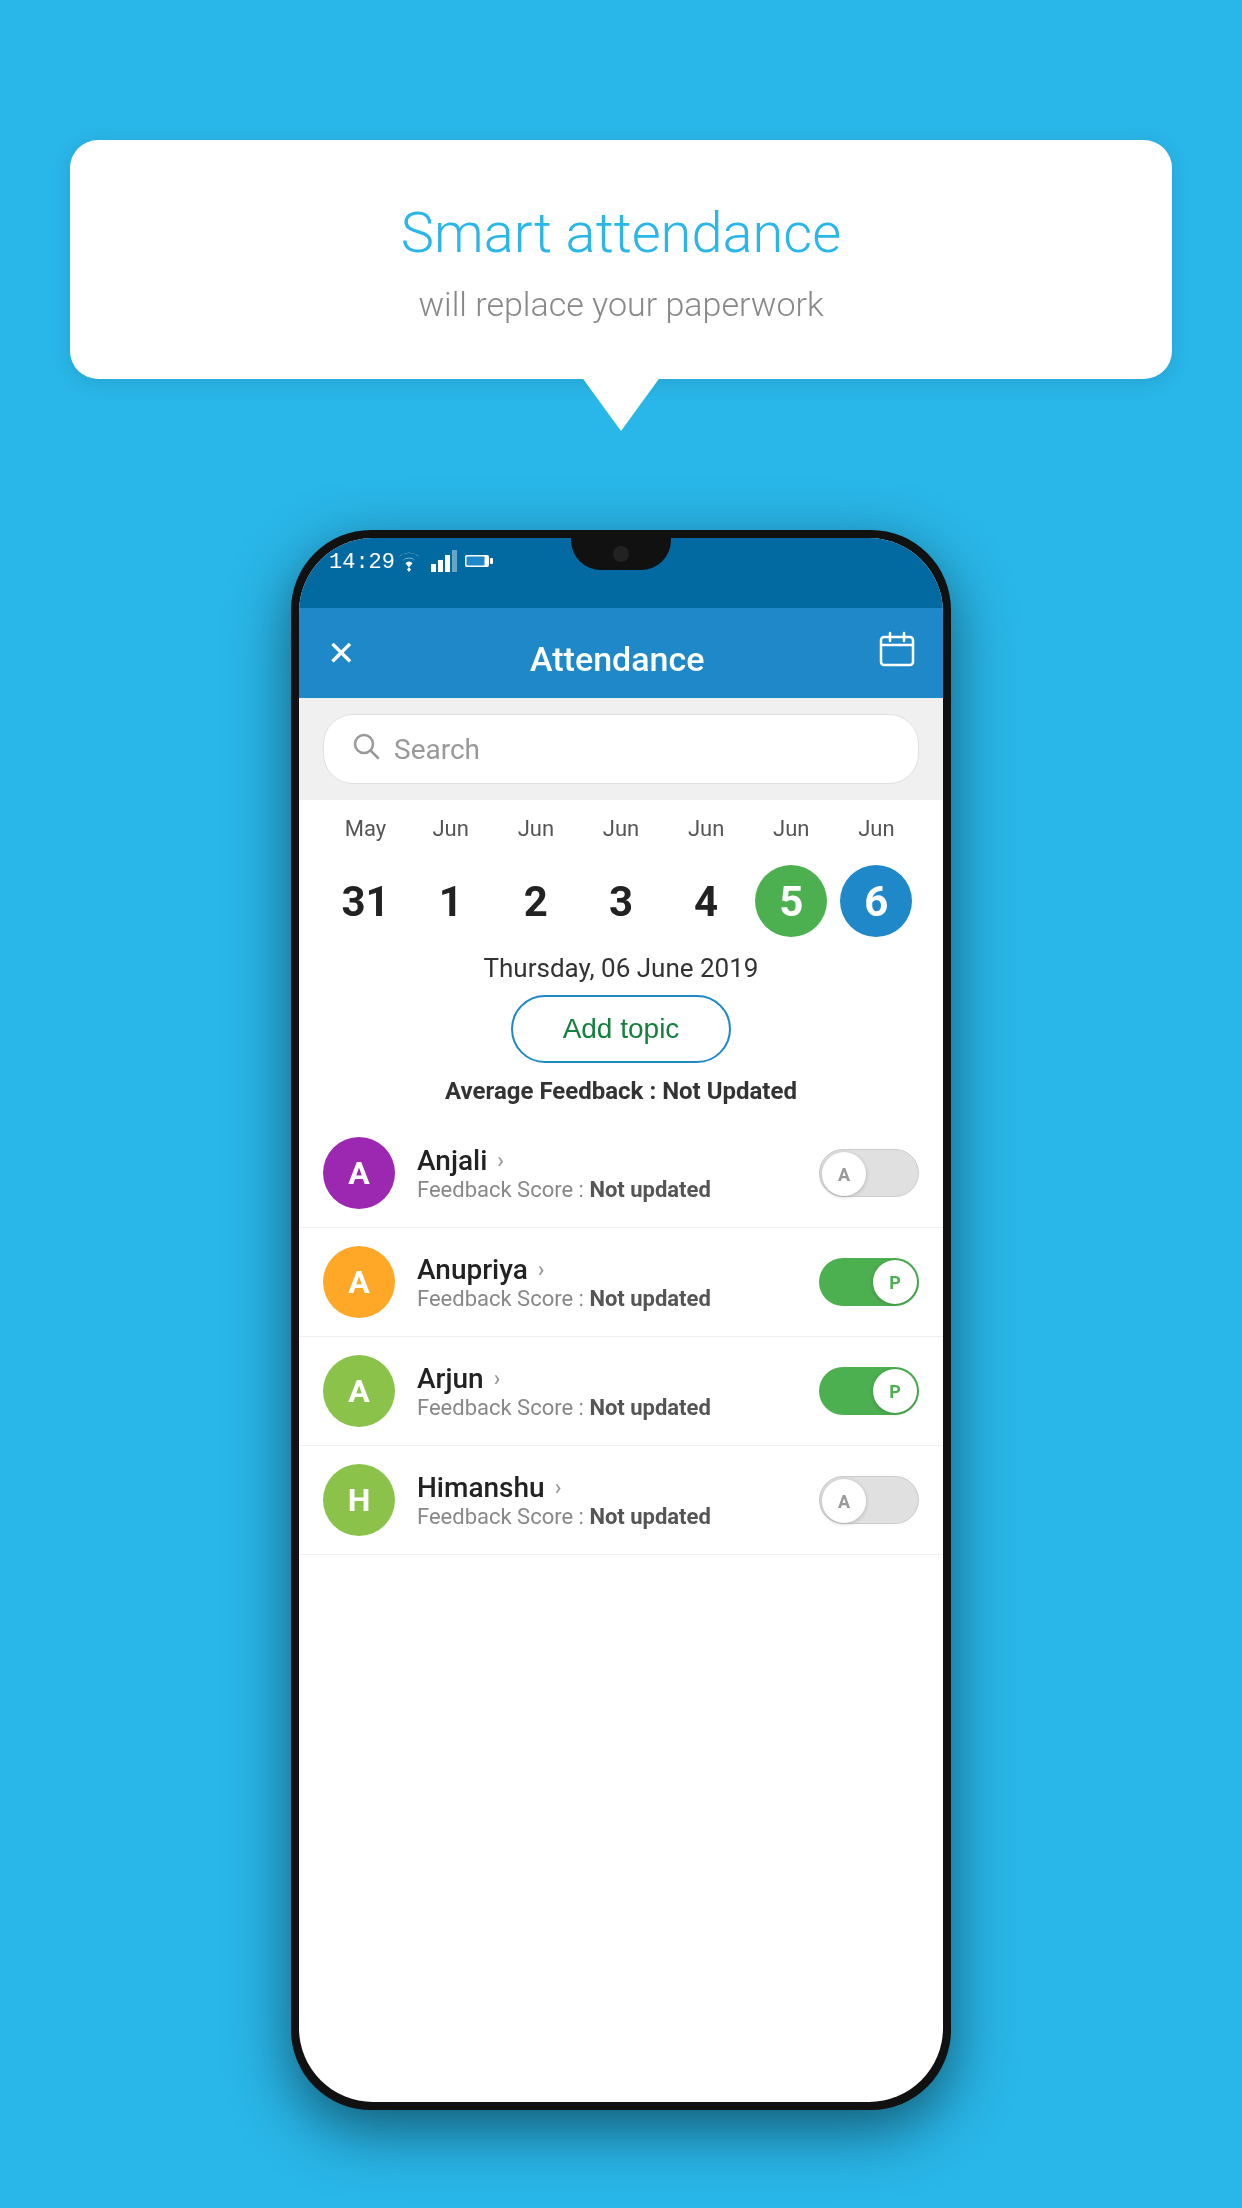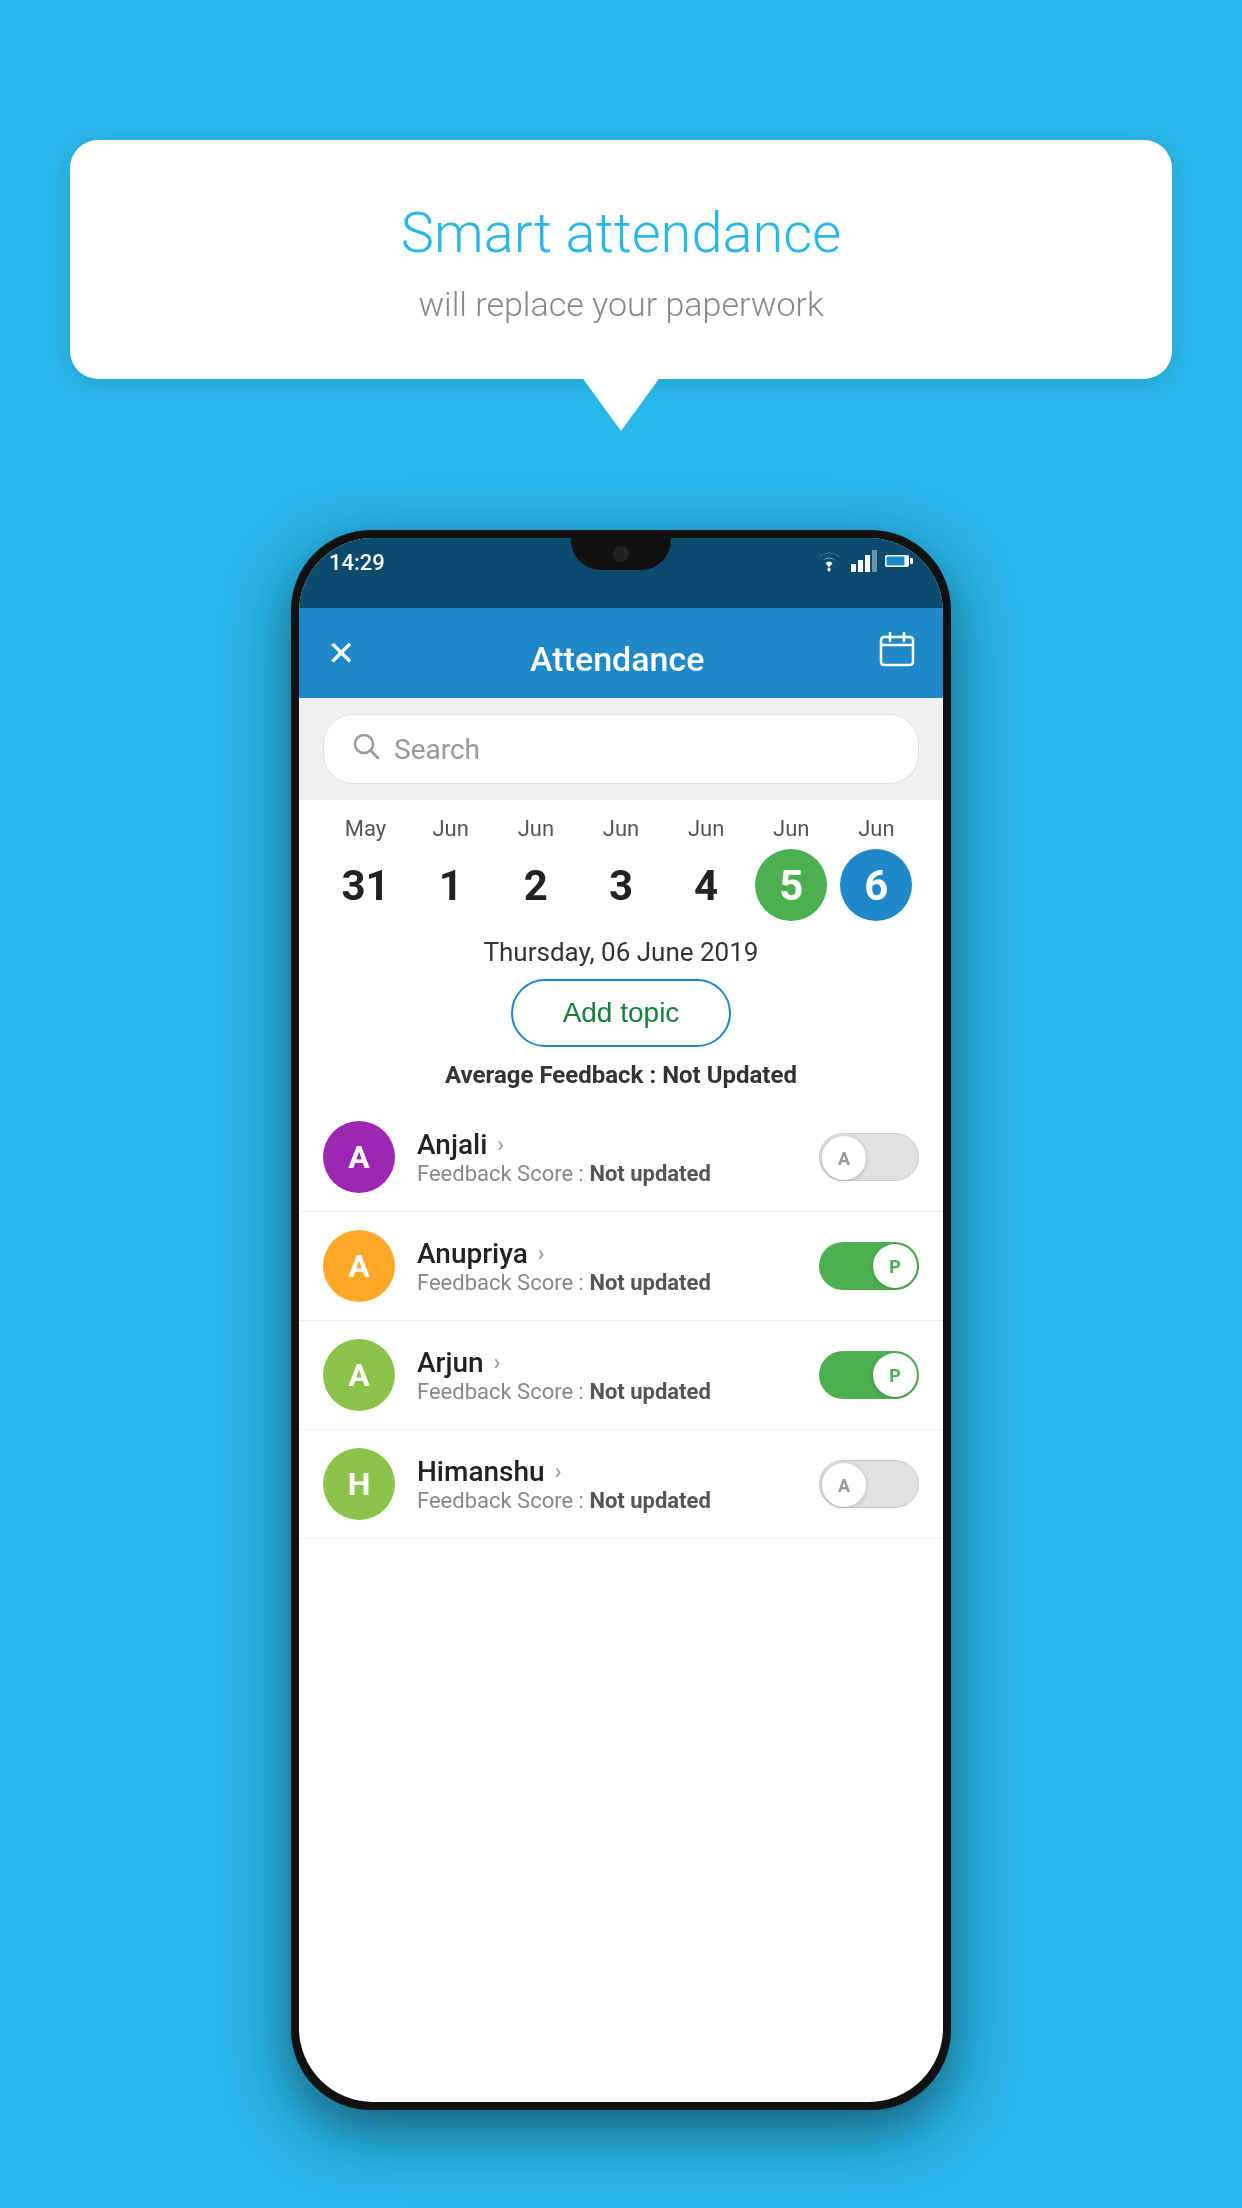--- a/index.html
+++ b/index.html
@@ -74,25 +74,25 @@
       bottom: 8px;
       background: white;
       border-radius: 74px;
       overflow: hidden;
     }
 
     
     .notch-bar {
       position: relative;
       height: 70px;
-      background: #0c4a6e;
+      background: #0369a1;
       display: flex;
       align-items: flex-start;
       padding: 12px 30px 0;
-      justify-content: space-between;
+      font-family: Liberation Mono, monospace;
     }
     .notch-cutout {
       position: absolute;
       top: 0;
       left: 50%;
       transform: translateX(-50%);
       width: 100px;
       height: 32px;
       background: #111;
       border-radius: 0 0 30px 30px;
@@ -172,21 +172,21 @@
     .calendar-strip {
       display: flex;
       padding: 16px 24px 8px;
       justify-content: space-around;
       align-items: flex-end;
     }
     .cal-day {
       display: flex;
       flex-direction: column;
       align-items: center;
-      gap: 8px;
+      gap: 24px;
     }
     .cal-month {
       font-size: 22px;
       color: #555;
     }
     .cal-date {
       font-size: 42px;
       font-weight: 700;
       color: #222;
       width: 72px;

